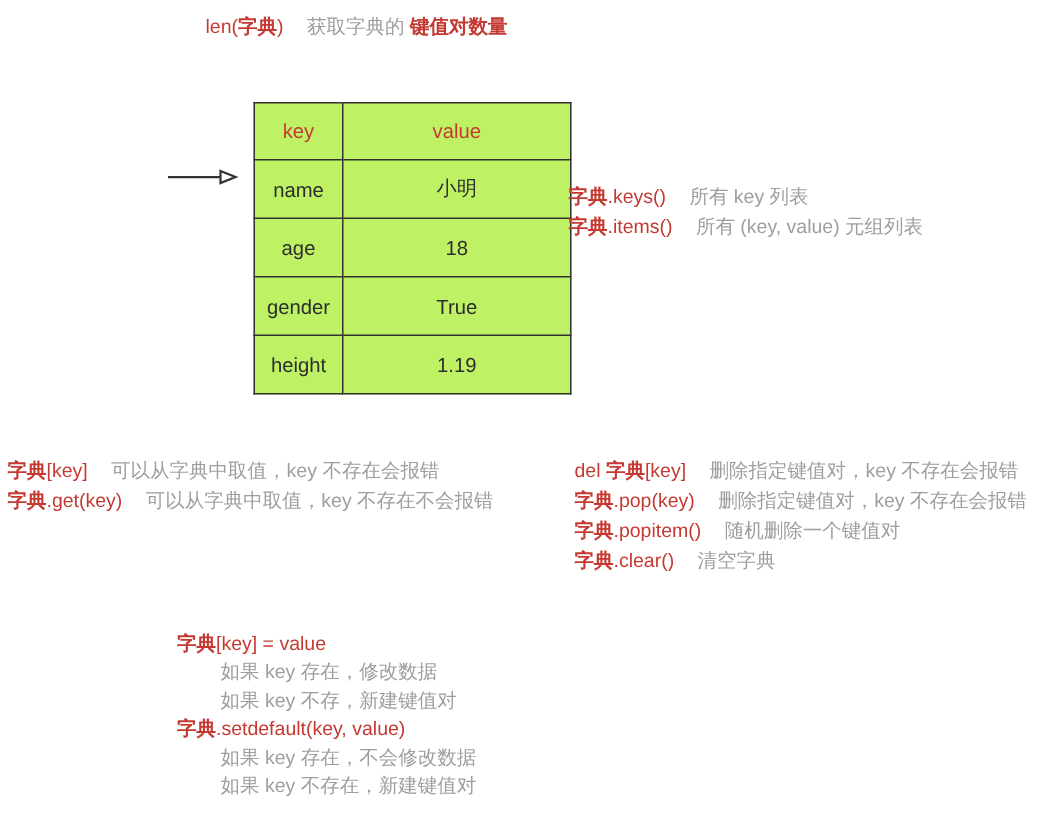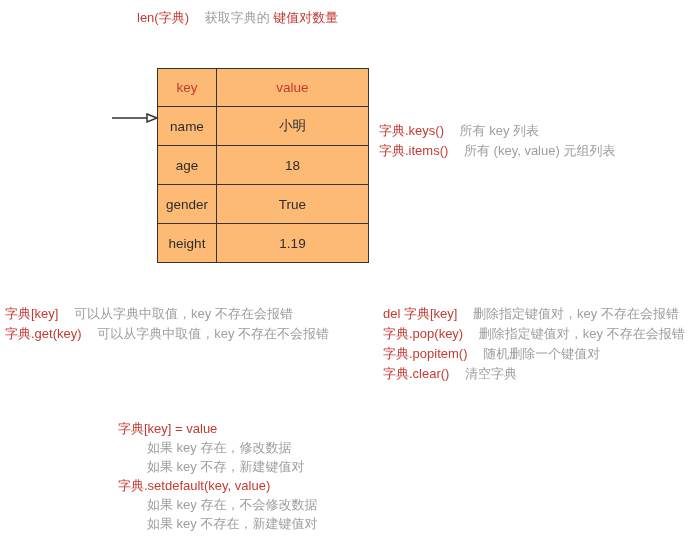--- a/index.html
+++ b/index.html
@@ -14,21 +14,22 @@
   }
   .abs { position: absolute; }
 
   
   #title { left: 137px; top: 8px; line-height: 20px; white-space: nowrap; }
 
   
   #dict-table-wrap { left: 157px; top: 68px; }
   table.dict {
     border-collapse: collapse;
-    background: #fdba74;
+    background: #bef264;
+    margin-left: 12px;
   }
   table.dict th, table.dict td {
     border: 1.5px solid #333333;
     text-align: center;
     vertical-align: middle;
     font-size: 13.5px;
     font-weight: 400;
     padding: 0;
   }
   table.dict th { color: var(--red); height: 38px; }
@@ -38,21 +39,21 @@
 
   
   #row-pointer { left: 111px; top: 110px; }
 
   
   .txt-block { white-space: nowrap; }
   .txt-block .line { line-height: 20px; }
   #update-block .line { line-height: 19px; }
   .line.indent { padding-left: 17px; }
   .p-red      { color: var(--red); text-align: right; }
-  .p-red-bold { color: var(--red); font-weight: 400; }
+  .p-red-bold { color: var(--red); font-weight: 700; }
   .p-gray     { color: var(--gray); margin-left: 12px; }
 
   #methods-block { left: 379px; top: 121px; }
   #access-block  { left: 5px;   top: 304px; }
   #delete-block  { left: 383px; top: 304px; }
   #update-block  { left: 118px; top: 419px; }
 </style>
 </head>
 <body style="--red: #c43a32; --gray: #9e9e9e;">
 

